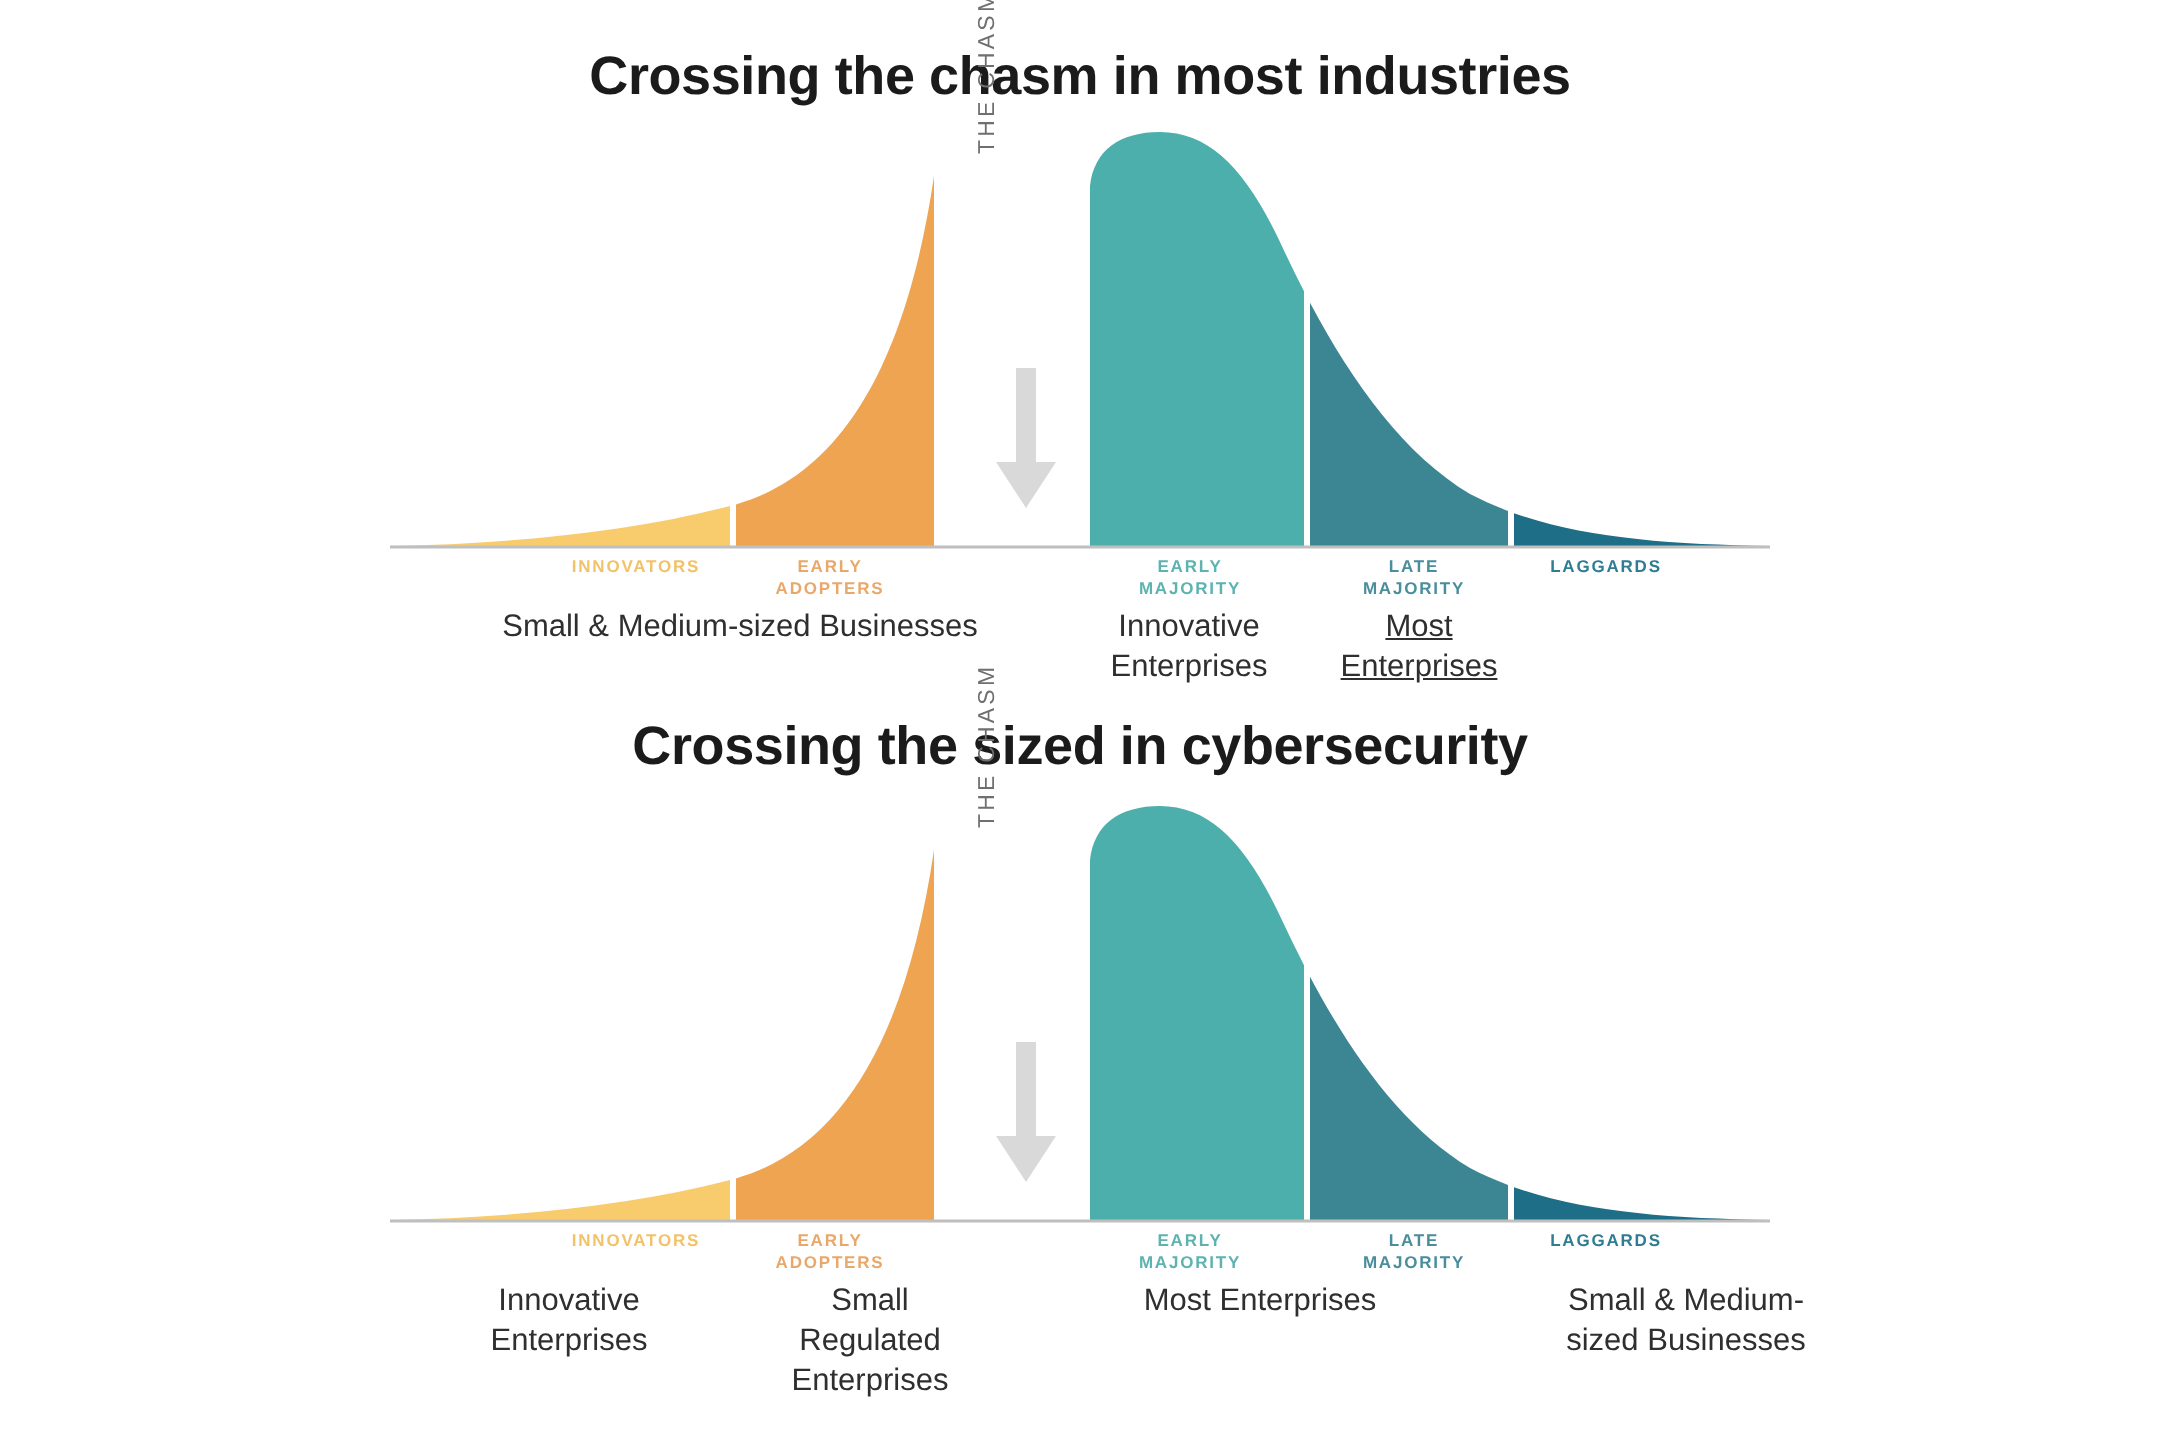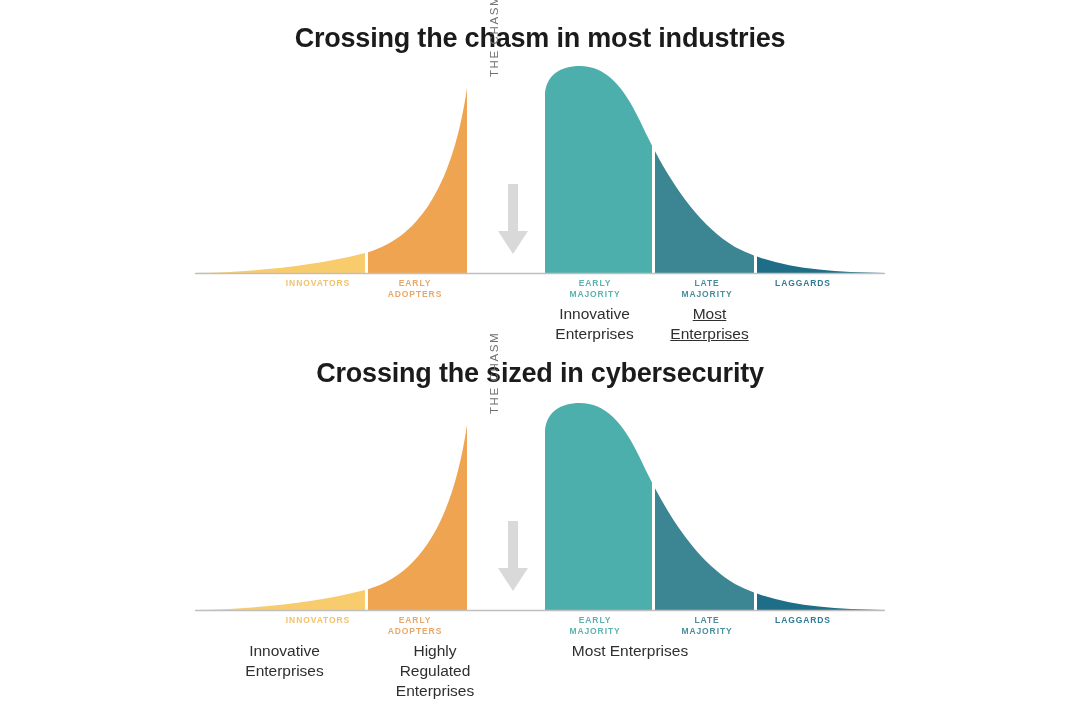--- a/index.html
+++ b/index.html
@@ -180,20 +180,21 @@
       <div class="seg-label" style="left:170px;width:100px;color:#e9a86b;">EARLY
 ADOPTERS</div>
       <div class="seg-label" style="left:350px;width:100px;color:#5cb3b0;">EARLY
 MAJORITY</div>
       <div class="seg-label" style="left:462px;width:100px;color:#4a8e9c;">LATE
 MAJORITY</div>
       <div class="seg-label" style="left:558px;width:100px;color:#2f7c93;">LAGGARDS</div>
     </div>
 
     <div class="desc-labels">
+      <div class="desc-label" style="left:10px;width:330px;">Small &amp; Medium-sized Businesses</div>
       <div class="desc-label" style="left:337px;width:125px;">Innovative
 Enterprises</div>
       <div class="desc-label" style="left:452px;width:125px;text-decoration:underline;">Most
 Enterprises</div>
     </div>
   </div>
 
   <div class="chart-block" id="chart-block-1">
 
     <div class="chart-title">Crossing the sized in cybersecurity</div>
@@ -257,20 +258,22 @@
       <div class="seg-label" style="left:350px;width:100px;color:#5cb3b0;">EARLY
 MAJORITY</div>
       <div class="seg-label" style="left:462px;width:100px;color:#4a8e9c;">LATE
 MAJORITY</div>
       <div class="seg-label" style="left:558px;width:100px;color:#2f7c93;">LAGGARDS</div>
     </div>
 
     <div class="desc-labels">
       <div class="desc-label" style="left:12px;width:155px;">Innovative
 Enterprises</div>
-      <div class="desc-label" style="left:165px;width:150px;">Highly
+      <div class="desc-label" style="left:165px;width:150px;">Small
 Regulated
 Enterprises</div>
       <div class="desc-label" style="left:340px;width:190px;">Most Enterprises</div>
+      <div class="desc-label" style="left:568px;width:160px;">Small &amp; Medium-
+sized Businesses</div>
     </div>
   </div>
 
 </div>
 
 </body></html>

